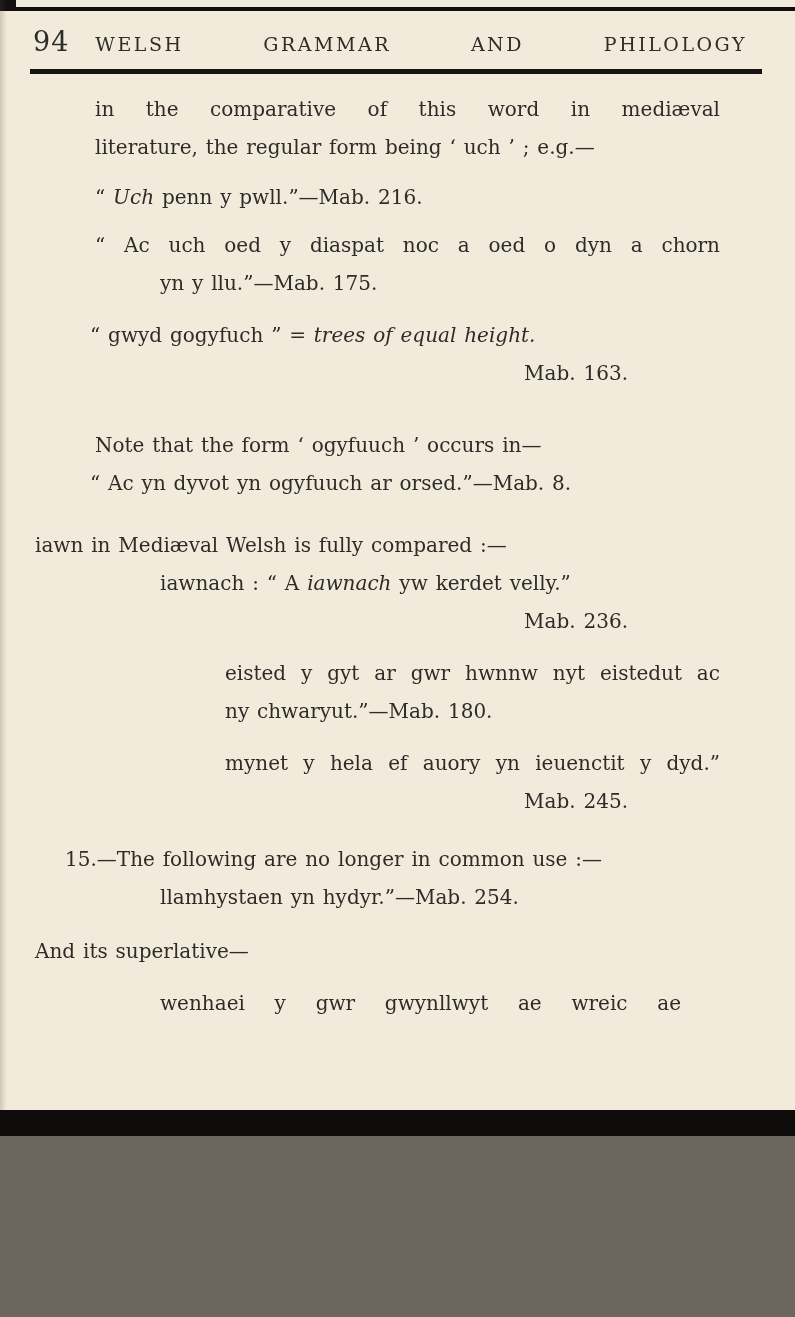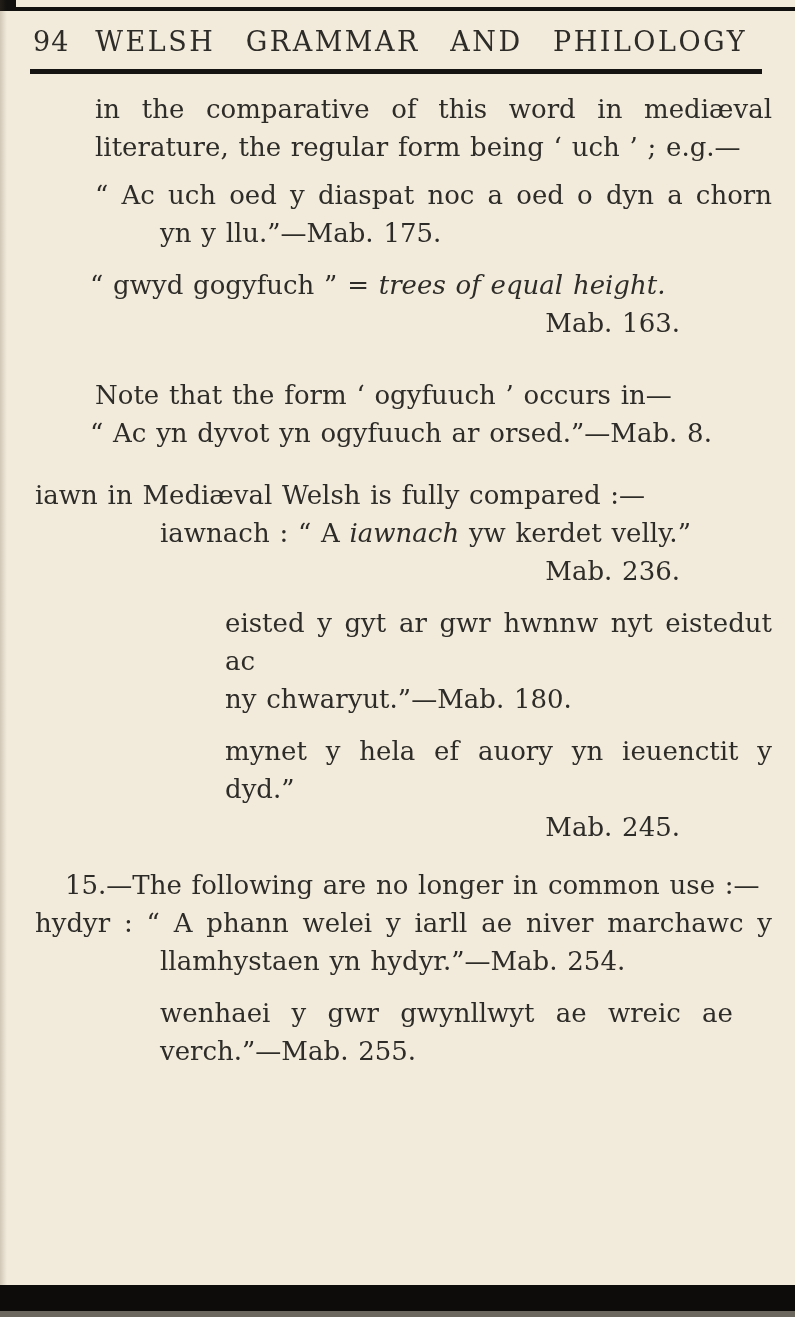--- a/index.html
+++ b/index.html
@@ -1,46 +1,46 @@
 <!DOCTYPE html>
 <html><head>
 <meta charset="utf-8">
 <style>
   * { margin:0; padding:0; box-sizing:border-box; }
   html,body { background:#6b675f; }
   .page {
     position:relative;
-    width:795px; height:1311px;
+    width:795px; height:1136px;
     margin:0 auto;
     background:#f2ebdc;
     color:#2e2c28;
     font-family:"DejaVu Serif", "Liberation Serif", serif;
     overflow:hidden;
   }
   .left-edge {
     position:absolute; left:0; top:0; width:7px; height:100%;
     background:linear-gradient(90deg, rgba(92,74,52,0.22), rgba(92,74,52,0));
     pointer-events:none;
   }
   .top-edge { position:absolute; top:7px; left:0; width:100%; height:4px; background:#121110; }
   .corner-mark { position:absolute; top:0; left:0; width:16px; height:11px; background:#121110; }
   .bottom-edge { position:absolute; bottom:0; left:0; width:100%; height:26px; background:#0d0c0b; }
 
   header { margin-top:26px; padding:0 48px 0 33px; }
   .header-row { display:flex; align-items:baseline; }
   .page-number { font-size:27px; letter-spacing:1px; }
   .page-title {
     flex:1; margin-left:26px;
-    font-size:27px; font-weight:normal;
+    font-size:19px; font-weight:normal;
     letter-spacing:2.5px;
     text-align:justify; text-align-last:justify;
   }
   .header-rule { height:5px; background:#161412; margin:12px -15px 0 -3px; }
 
-  .content { padding:0 23px 0 35px; font-size:26px; }
+  .content { padding:0 75px 0 35px; font-size:20px; }
   .line { line-height:38px; word-spacing:1.5px; }
   .j { text-align:justify; text-align-last:justify; }
   .it { font-style:italic; }
 
   .ind30  { margin-left:30px; }
   .ind55  { margin-left:55px; }
   .ind60  { margin-left:60px; }
   .ind125 { margin-left:125px; }
   .ind190 { margin-left:190px; }
   .w2     { margin-right:39px; }
@@ -69,20 +69,23 @@
     <div class="header-rule"></div>
   </header>
 
   <main class="content">
 
     <section class="mt16">
       <div class="line ind60 j">in the comparative of this word in mediæval</div>
       <div class="line ind60">literature, the regular form being ‘ uch ’ ; e.g.—</div>
     </section>
 
+    <section class="mt12">
+      <div class="line ind60"><span>“ </span><span class="it">Uch</span><span> penn y pwll.”—Mab. 216.</span></div>
+    </section>
 
     <section class="mt10">
       <div class="line ind60 j">“ Ac uch oed y diaspat noc a oed o dyn a chorn</div>
       <div class="line ind125">yn y llu.”—Mab. 175.</div>
     </section>
 
     <section class="mt14">
       <div class="line ind55"><span>“ gwyd gogyfuch ”  =  </span><span class="it">trees of equal height.</span></div>
       <div class="line cite">Mab. 163.</div>
     </section>
@@ -103,26 +106,27 @@
       <div class="line ind190">ny chwaryut.”—Mab. 180.</div>
     </section>
 
     <section class="mt14">
       <div class="line ind190 j">mynet y hela ef auory yn ieuenctit y dyd.”</div>
       <div class="line cite">Mab. 245.</div>
     </section>
 
     <section class="mt20">
       <div class="line ind30">15.—The following are no longer in common use :—</div>
-      <div class="line j">hydyr :  “ A phann welei y iarll ae niver marchawc y</div>
       <div class="line ind125">llamhystaen yn hydyr.”—Mab. 254.</div>
     </section>
 
+    <section class="mt16">
+      <div class="line">And its superlative—</div>
+    </section>
 
     <section class="mt14">
       <div class="line ind125 j w2">wenhaei y gwr gwynllwyt ae wreic ae</div>
-      <div class="line ind125">verch.”—Mab. 255.</div>
     </section>
 
   </main>
 
   <div class="bottom-edge"></div>
 </div>
 
 </body></html>

